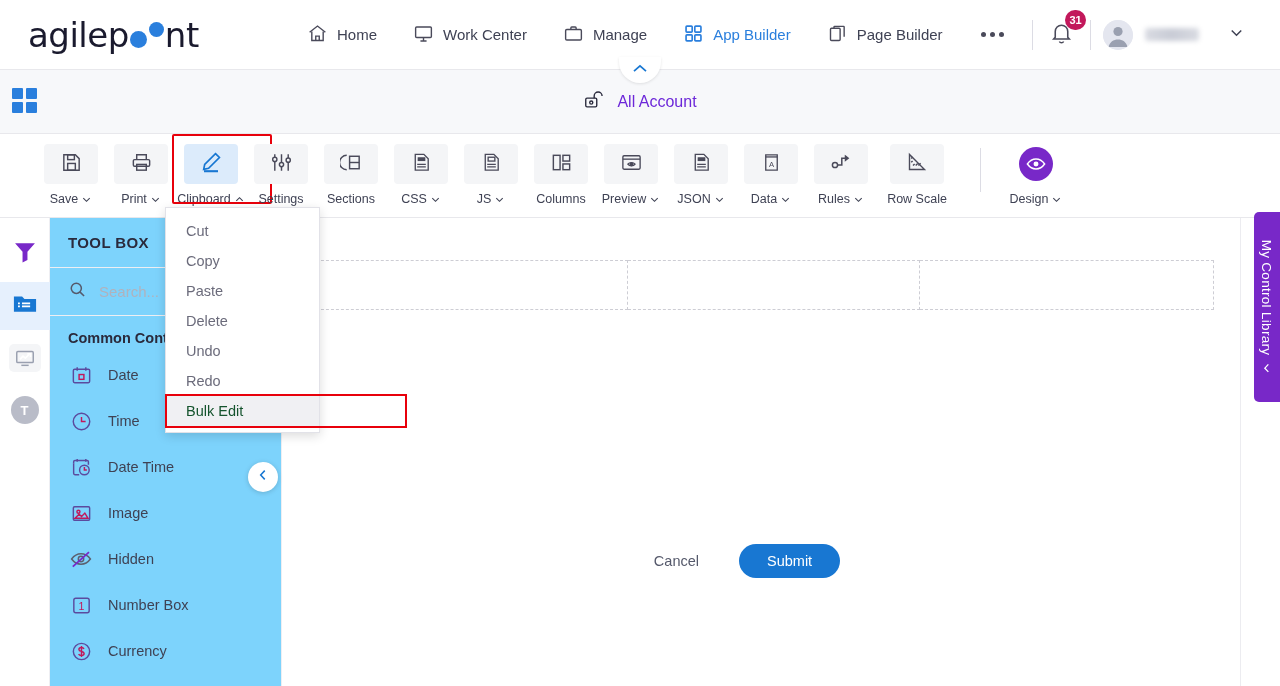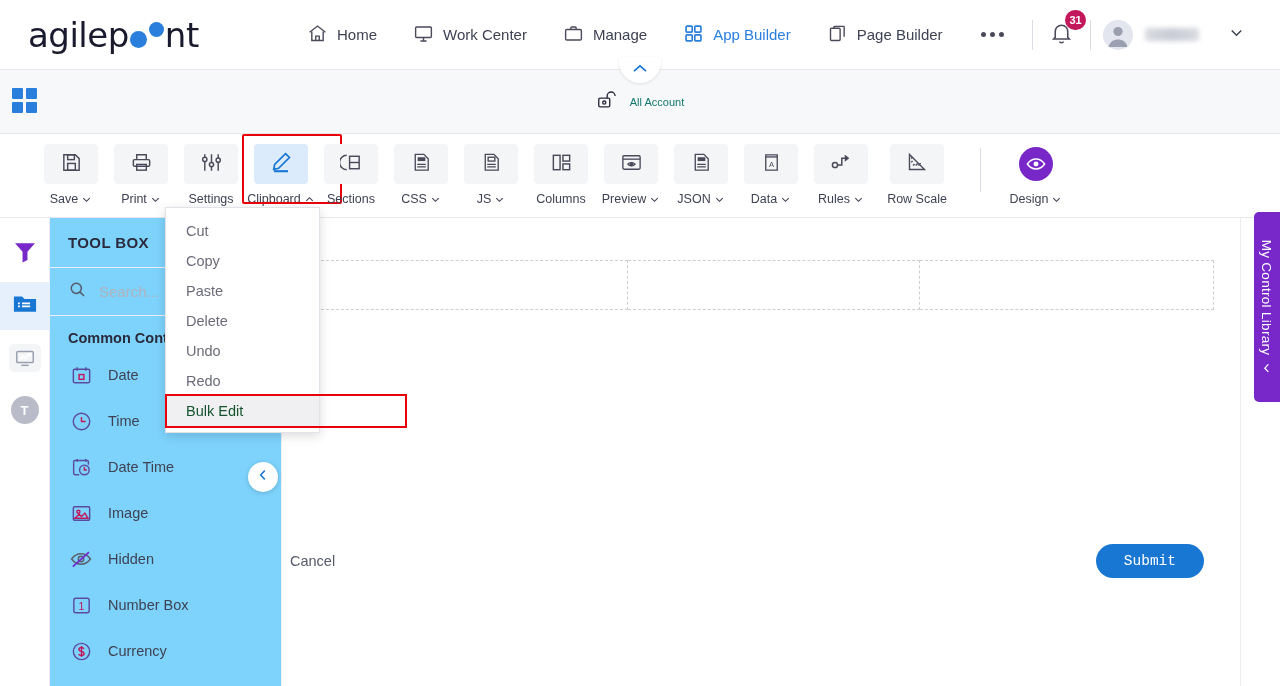--- a/index.html
+++ b/index.html
@@ -70,21 +70,21 @@
     background:#f7f8fa; border-bottom:1px solid #e8e8ec;
     display:flex; align-items:center; justify-content:center;
   }
   .grid-toggle {
     position:absolute; left:12px; top:18px;
     display:grid; grid-template-columns:11px 11px; grid-template-rows:11px 11px;
     gap:3px; cursor:pointer;
   }
   .grid-toggle i { background:#2a7fdd; border-radius:1px; display:block; }
   .title-center { display:flex; align-items:center; gap:12px; }
-  .title-text { font-size:11px; color:#0f766e; }
+  .title-text { font-size:16px; color:#6d28d9; }
   .collapse-pill {
     position:absolute; top:-13px; left:50%; transform:translateX(-50%);
     width:42px; height:26px; background:#fff;
     border-radius:0 0 21px 21px;
     display:flex; align-items:flex-end; justify-content:center;
     padding-bottom:5px; cursor:pointer;
     box-shadow:0 1px 3px rgba(0,0,0,0.10);
   }
 
   
@@ -197,31 +197,31 @@
   .drop-row {
     position:absolute; top:42px; left:24px; width:908px; height:50px;
     display:flex; gap:0;
   }
   .drop-zone { border:1px dashed #cdcdd4; height:50px; }
   .dz-1 { width:330px; }
   .dz-2 { width:300px; border-left:none; }
   .dz-3 { width:302px; border-left:none; }
   .form-actions {
     position:absolute; top:326px; left:0; width:100%;
-    display:flex; justify-content:space-between; align-items:center;
+    display:flex; justify-content:center; align-items:center;
     gap:32px; padding-right:36px;
   }
   .btn-cancel {
     font-size:14.5px; color:#55596b; cursor:pointer; padding:6px 8px;
     background:none; border:none; font-family:"Liberation Sans", sans-serif;
   }
   .btn-submit {
     background:#1877d2; color:#fff; border:none; border-radius:20px;
     padding:9px 28px; font-size:14.5px; cursor:pointer;
-    font-family:Liberation Mono, monospace;
+    font-family:Liberation Sans, sans-serif;
   }
 
   
   .lib-tab {
     position:absolute; right:0; top:212px; width:26px; height:190px;
     background:#7828c8; border-radius:5px 0 0 5px;
     display:flex; align-items:center; justify-content:center;
     cursor:pointer;
   }
   .lib-tab-inner {
@@ -399,51 +399,51 @@
         </span>
       </div>
       <div class="tb-label">
         <span>Print</span>
         <svg width="11" height="11" viewBox="0 0 24 24" fill="none" stroke="#3f4254" stroke-width="2.4">
             <path d="M5 9l7 7 7-7"></path>
           </svg>
       </div>
     </div>
 
+    <div class="tb-btn highlighted">
+      <div class="tb-sel-box"></div>
+      <div class="tb-icon">
+        <span>
+          <svg width="24" height="24" viewBox="0 0 24 24" fill="none" stroke="#1877d2" stroke-width="1.7">
+            <path d="M16.5 3.6l3.9 3.9L9.6 18.3l-4.9 1 1-4.9z"></path>
+            <path d="M5 21.2h14" stroke-width="2.1"></path>
+          </svg>
+        </span>
+      </div>
+      <div class="tb-label">
+        <span>Clipboard</span>
+        <svg width="11" height="11" viewBox="0 0 24 24" fill="none" stroke="#3f4254" stroke-width="2.4">
+            <path d="M5 15l7-7 7 7"></path>
+          </svg>
+      </div>
+    </div>
+
     <div class="tb-btn">
       <div class="tb-icon">
         <span>
           <svg width="23" height="23" viewBox="0 0 24 24" fill="none" stroke="#4a4a5a" stroke-width="1.5">
             <path d="M5 3.5v3M5 11v9.5M12 3.5v8.5M12 16.5v4M19 3.5v4M19 12v8.5"></path>
             <circle cx="5" cy="8.8" r="2.2"></circle>
               <circle cx="12" cy="14.2" r="2.2"></circle>
               <circle cx="19" cy="9.6" r="2.2"></circle>
           </svg>
         </span>
       </div>
       <div class="tb-label">
         <span>Settings</span>
-      </div>
-    </div>
-
-    <div class="tb-btn highlighted">
-      <div class="tb-sel-box"></div>
-      <div class="tb-icon">
-        <span>
-          <svg width="24" height="24" viewBox="0 0 24 24" fill="none" stroke="#1877d2" stroke-width="1.7">
-            <path d="M16.5 3.6l3.9 3.9L9.6 18.3l-4.9 1 1-4.9z"></path>
-            <path d="M5 21.2h14" stroke-width="2.1"></path>
-          </svg>
-        </span>
-      </div>
-      <div class="tb-label">
-        <span>Clipboard</span>
-        <svg width="11" height="11" viewBox="0 0 24 24" fill="none" stroke="#3f4254" stroke-width="2.4">
-            <path d="M5 15l7-7 7 7"></path>
-          </svg>
       </div>
     </div>
 
     <div class="tb-btn">
       <div class="tb-icon">
         <span>
           <svg width="23" height="23" viewBox="0 0 24 24" fill="none" stroke="#4a4a5a" stroke-width="1.5">
             <path d="M7 4.5a7 7 0 0 0 0 15"></path>
             <rect x="10" y="5.5" width="10" height="13"></rect>
             <path d="M10 12h10"></path>

